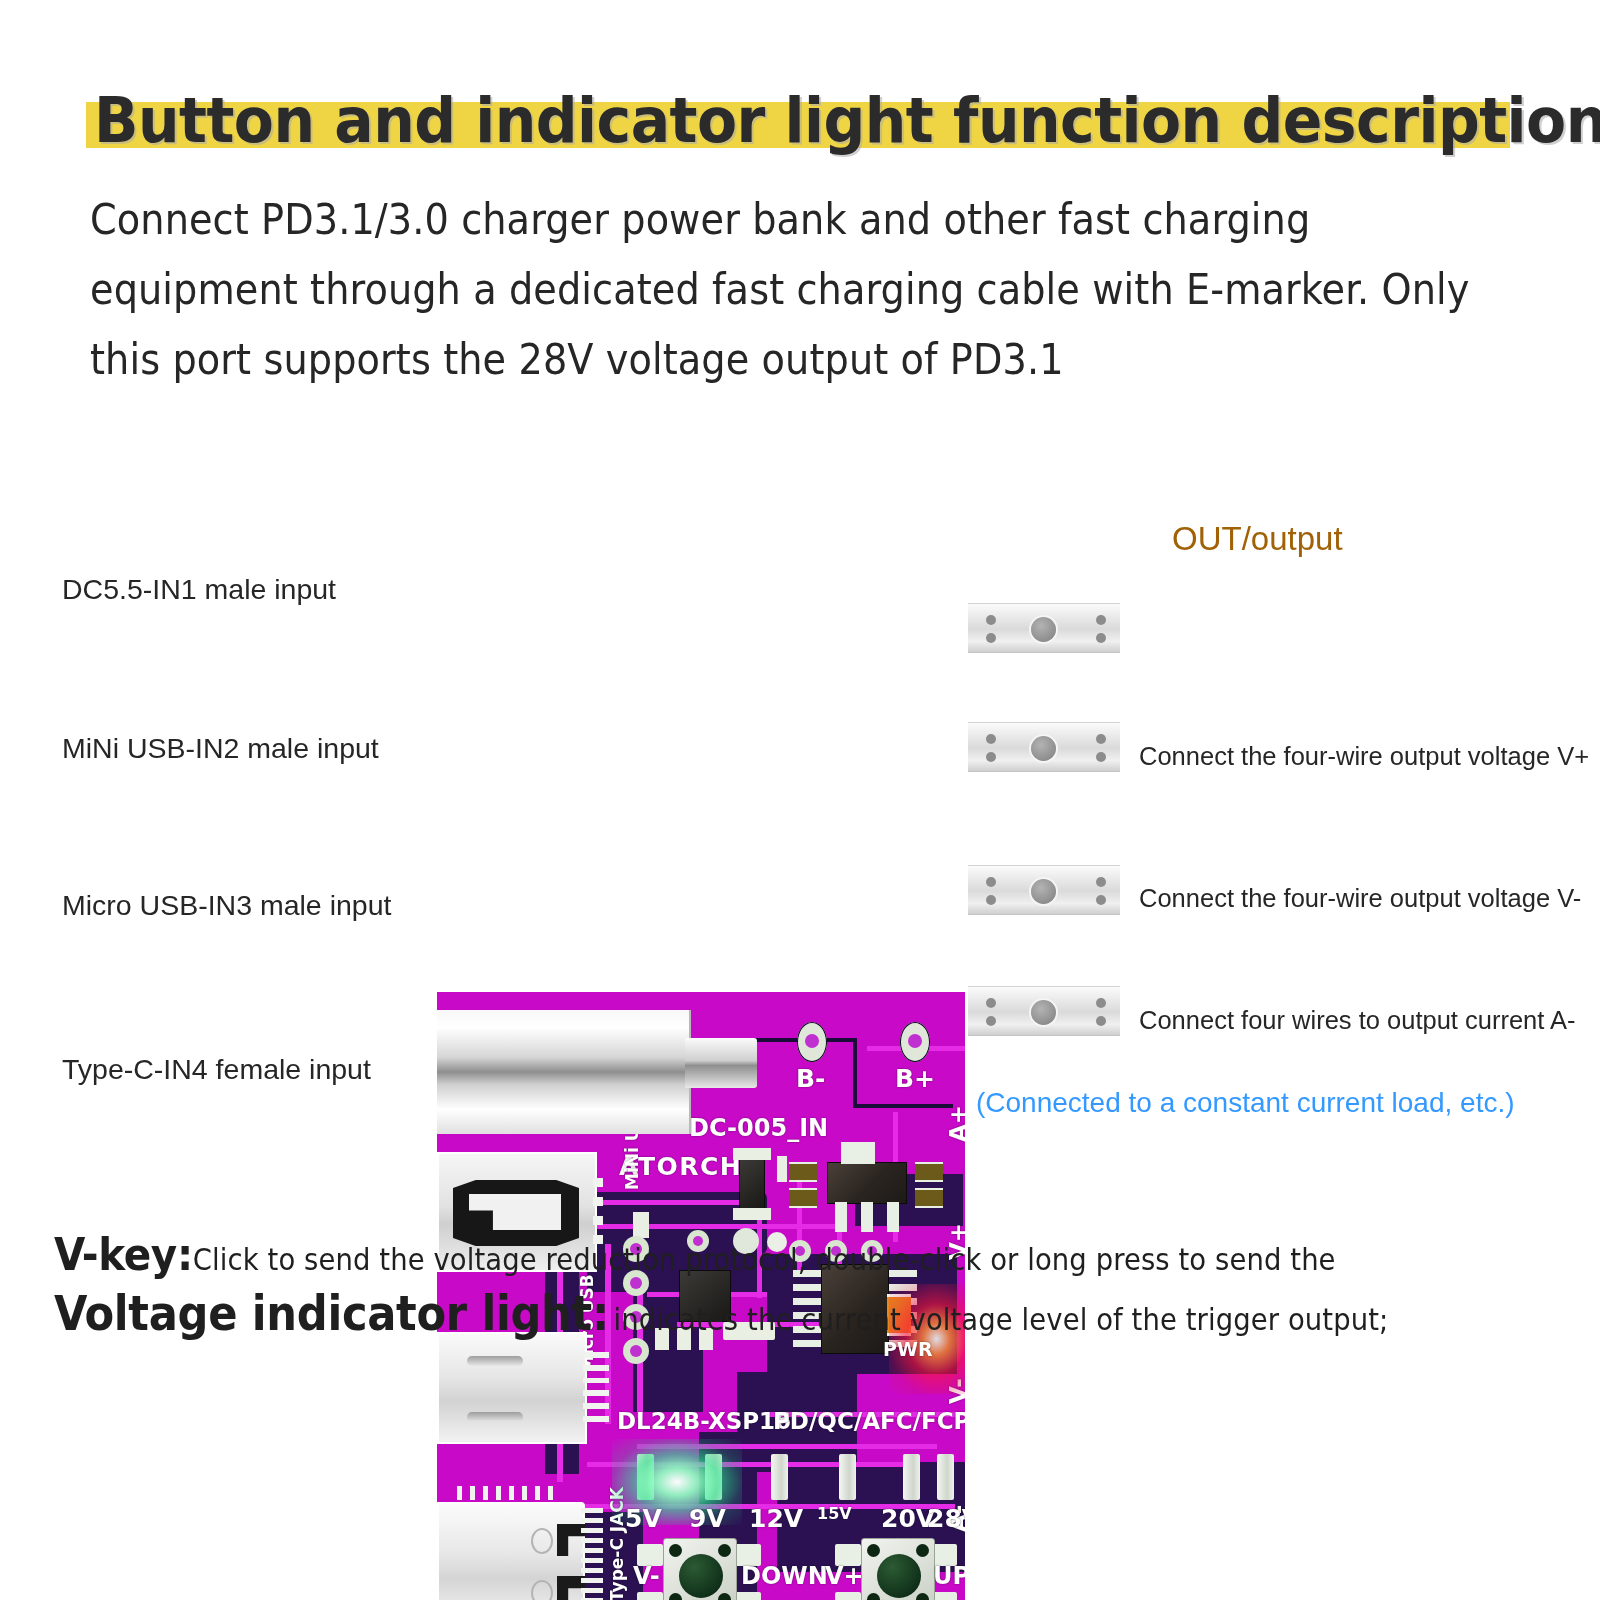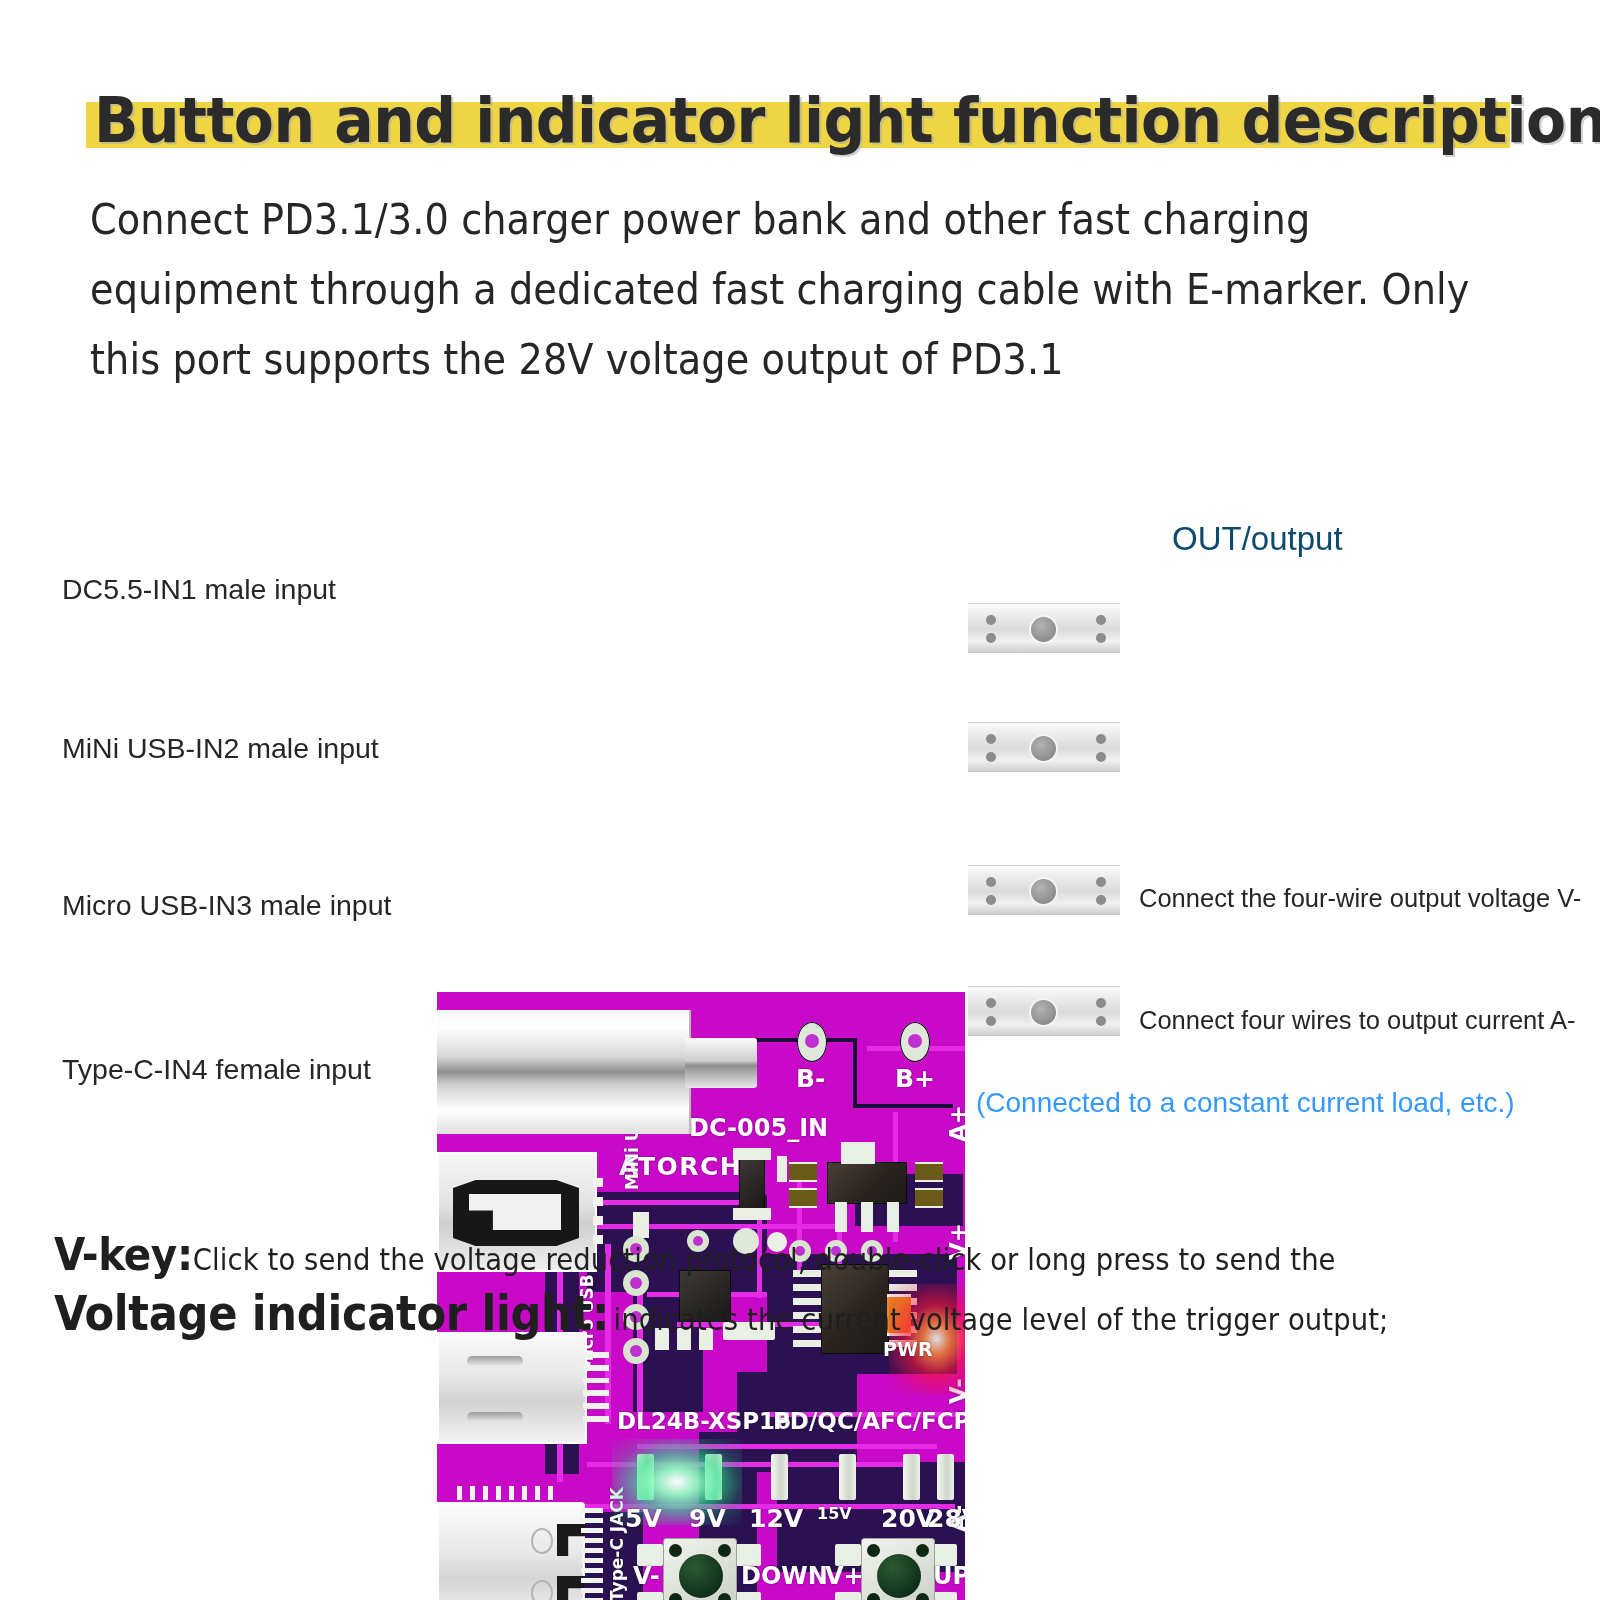--- a/index.html
+++ b/index.html
@@ -53,21 +53,21 @@
     white-space:nowrap;
     font-family:"Liberation Sans", sans-serif;
   }
   .left-label { left:62px; }
 
   
   .right-label { left:1139px; font-size:25.5px; }
 
   #out-output {
     position:absolute; left:1172px; top:40px;
-    font-size:33px; color:#0c4a6e;
+    font-size:33px; color:#a16207;
     font-family:"Liberation Sans", sans-serif;
     white-space:nowrap;
   }
   #const-load {
     position:absolute; left:976px; top:1087px;
     font-size:28px; color:#3399FF;
     white-space:nowrap;
     font-family:"Liberation Sans", sans-serif;
   }
 
@@ -270,20 +270,21 @@
 
 <div id="diagram">
 
   <div id="out-output">OUT/output</div>
 
   <div class="side-label left-label" style="top:93px">DC5.5-IN1 male input</div>
   <div class="side-label left-label" style="top:252px">MiNi USB-IN2 male input</div>
   <div class="side-label left-label" style="top:409px">Micro USB-IN3 male input</div>
   <div class="side-label left-label" style="top:573px">Type-C-IN4 female input</div>
 
+  <div class="side-label right-label" style="top:262px">Connect the four-wire output voltage V+</div>
   <div class="side-label right-label" style="top:404px">Connect the four-wire output voltage V-</div>
   <div class="side-label right-label" style="top:526px">Connect four wires to output current A-</div>
 
   <div id="pcb">
 
     <div class="pour" style="left:96px;  top:98px;  width:80px;  height:44px;"></div>
     <div class="pour" style="left:108px; top:182px; width:34px;  height:300px;"></div>
     <div class="pour" style="left:140px; top:200px; width:190px; height:62px;  border-radius:6px;"></div>
     <div class="pour" style="left:150px; top:262px; width:340px; height:38px;"></div>
     <div class="pour" style="left:196px; top:280px; width:70px;  height:140px;"></div>

